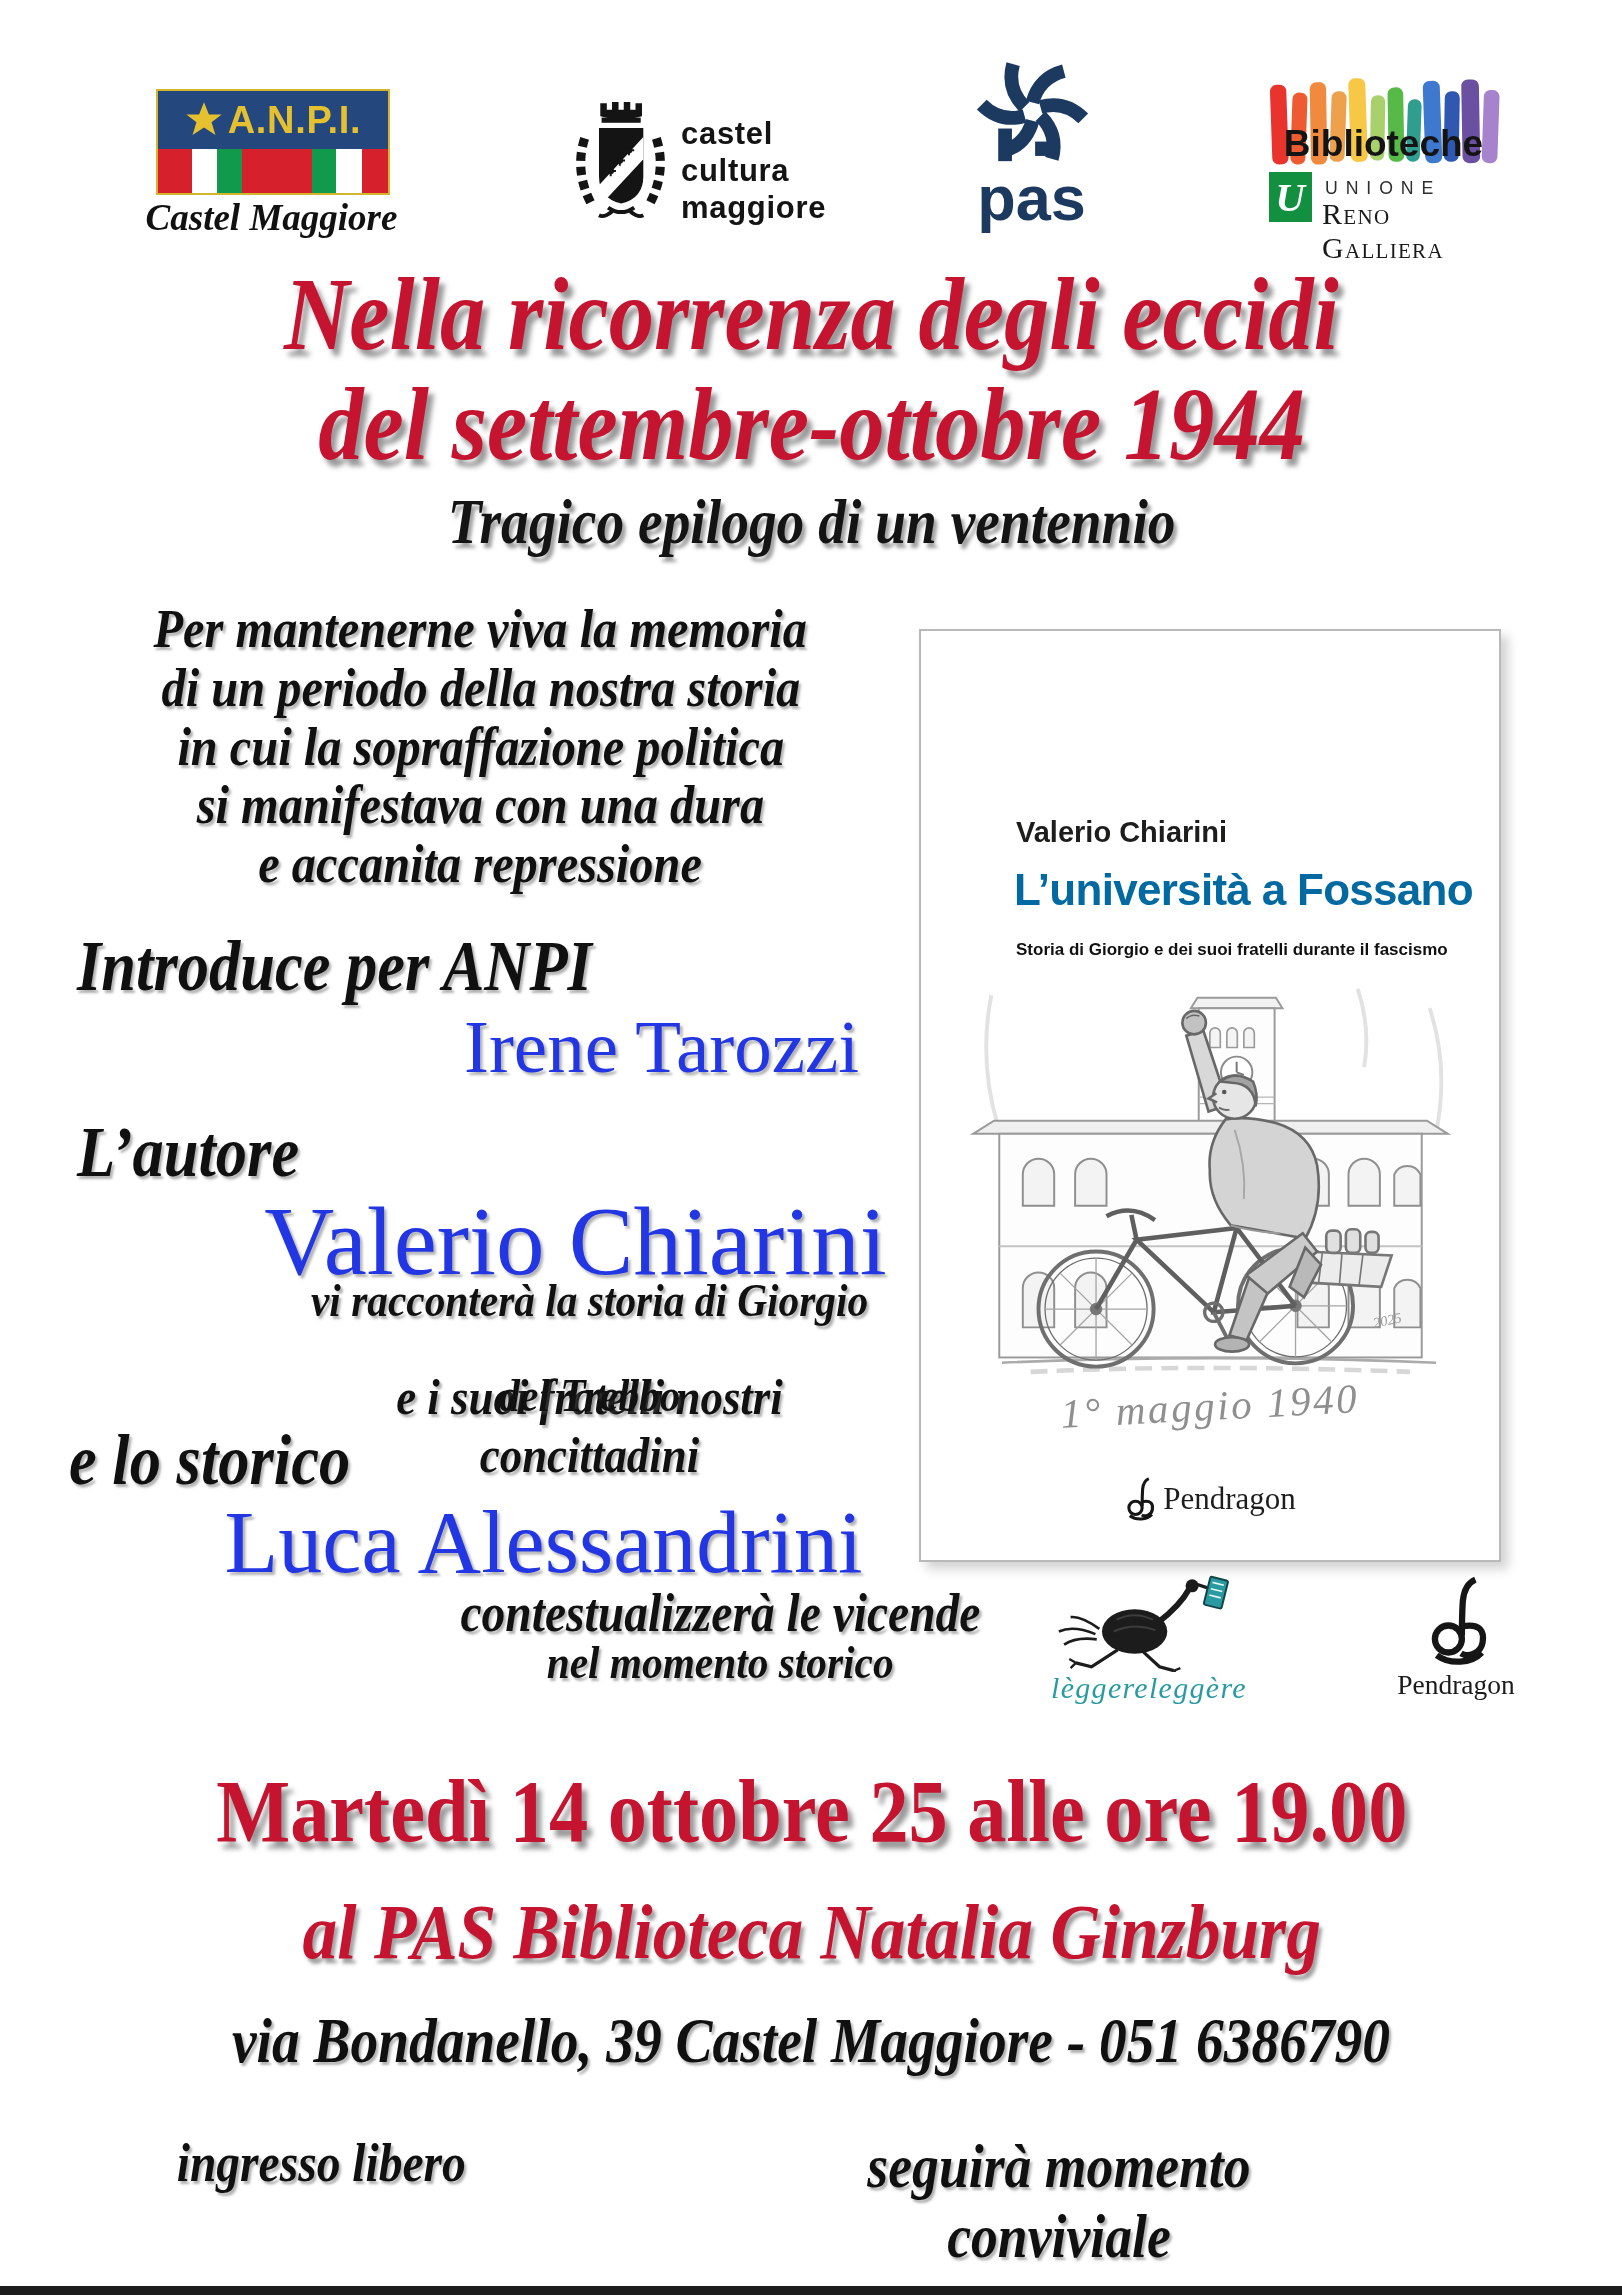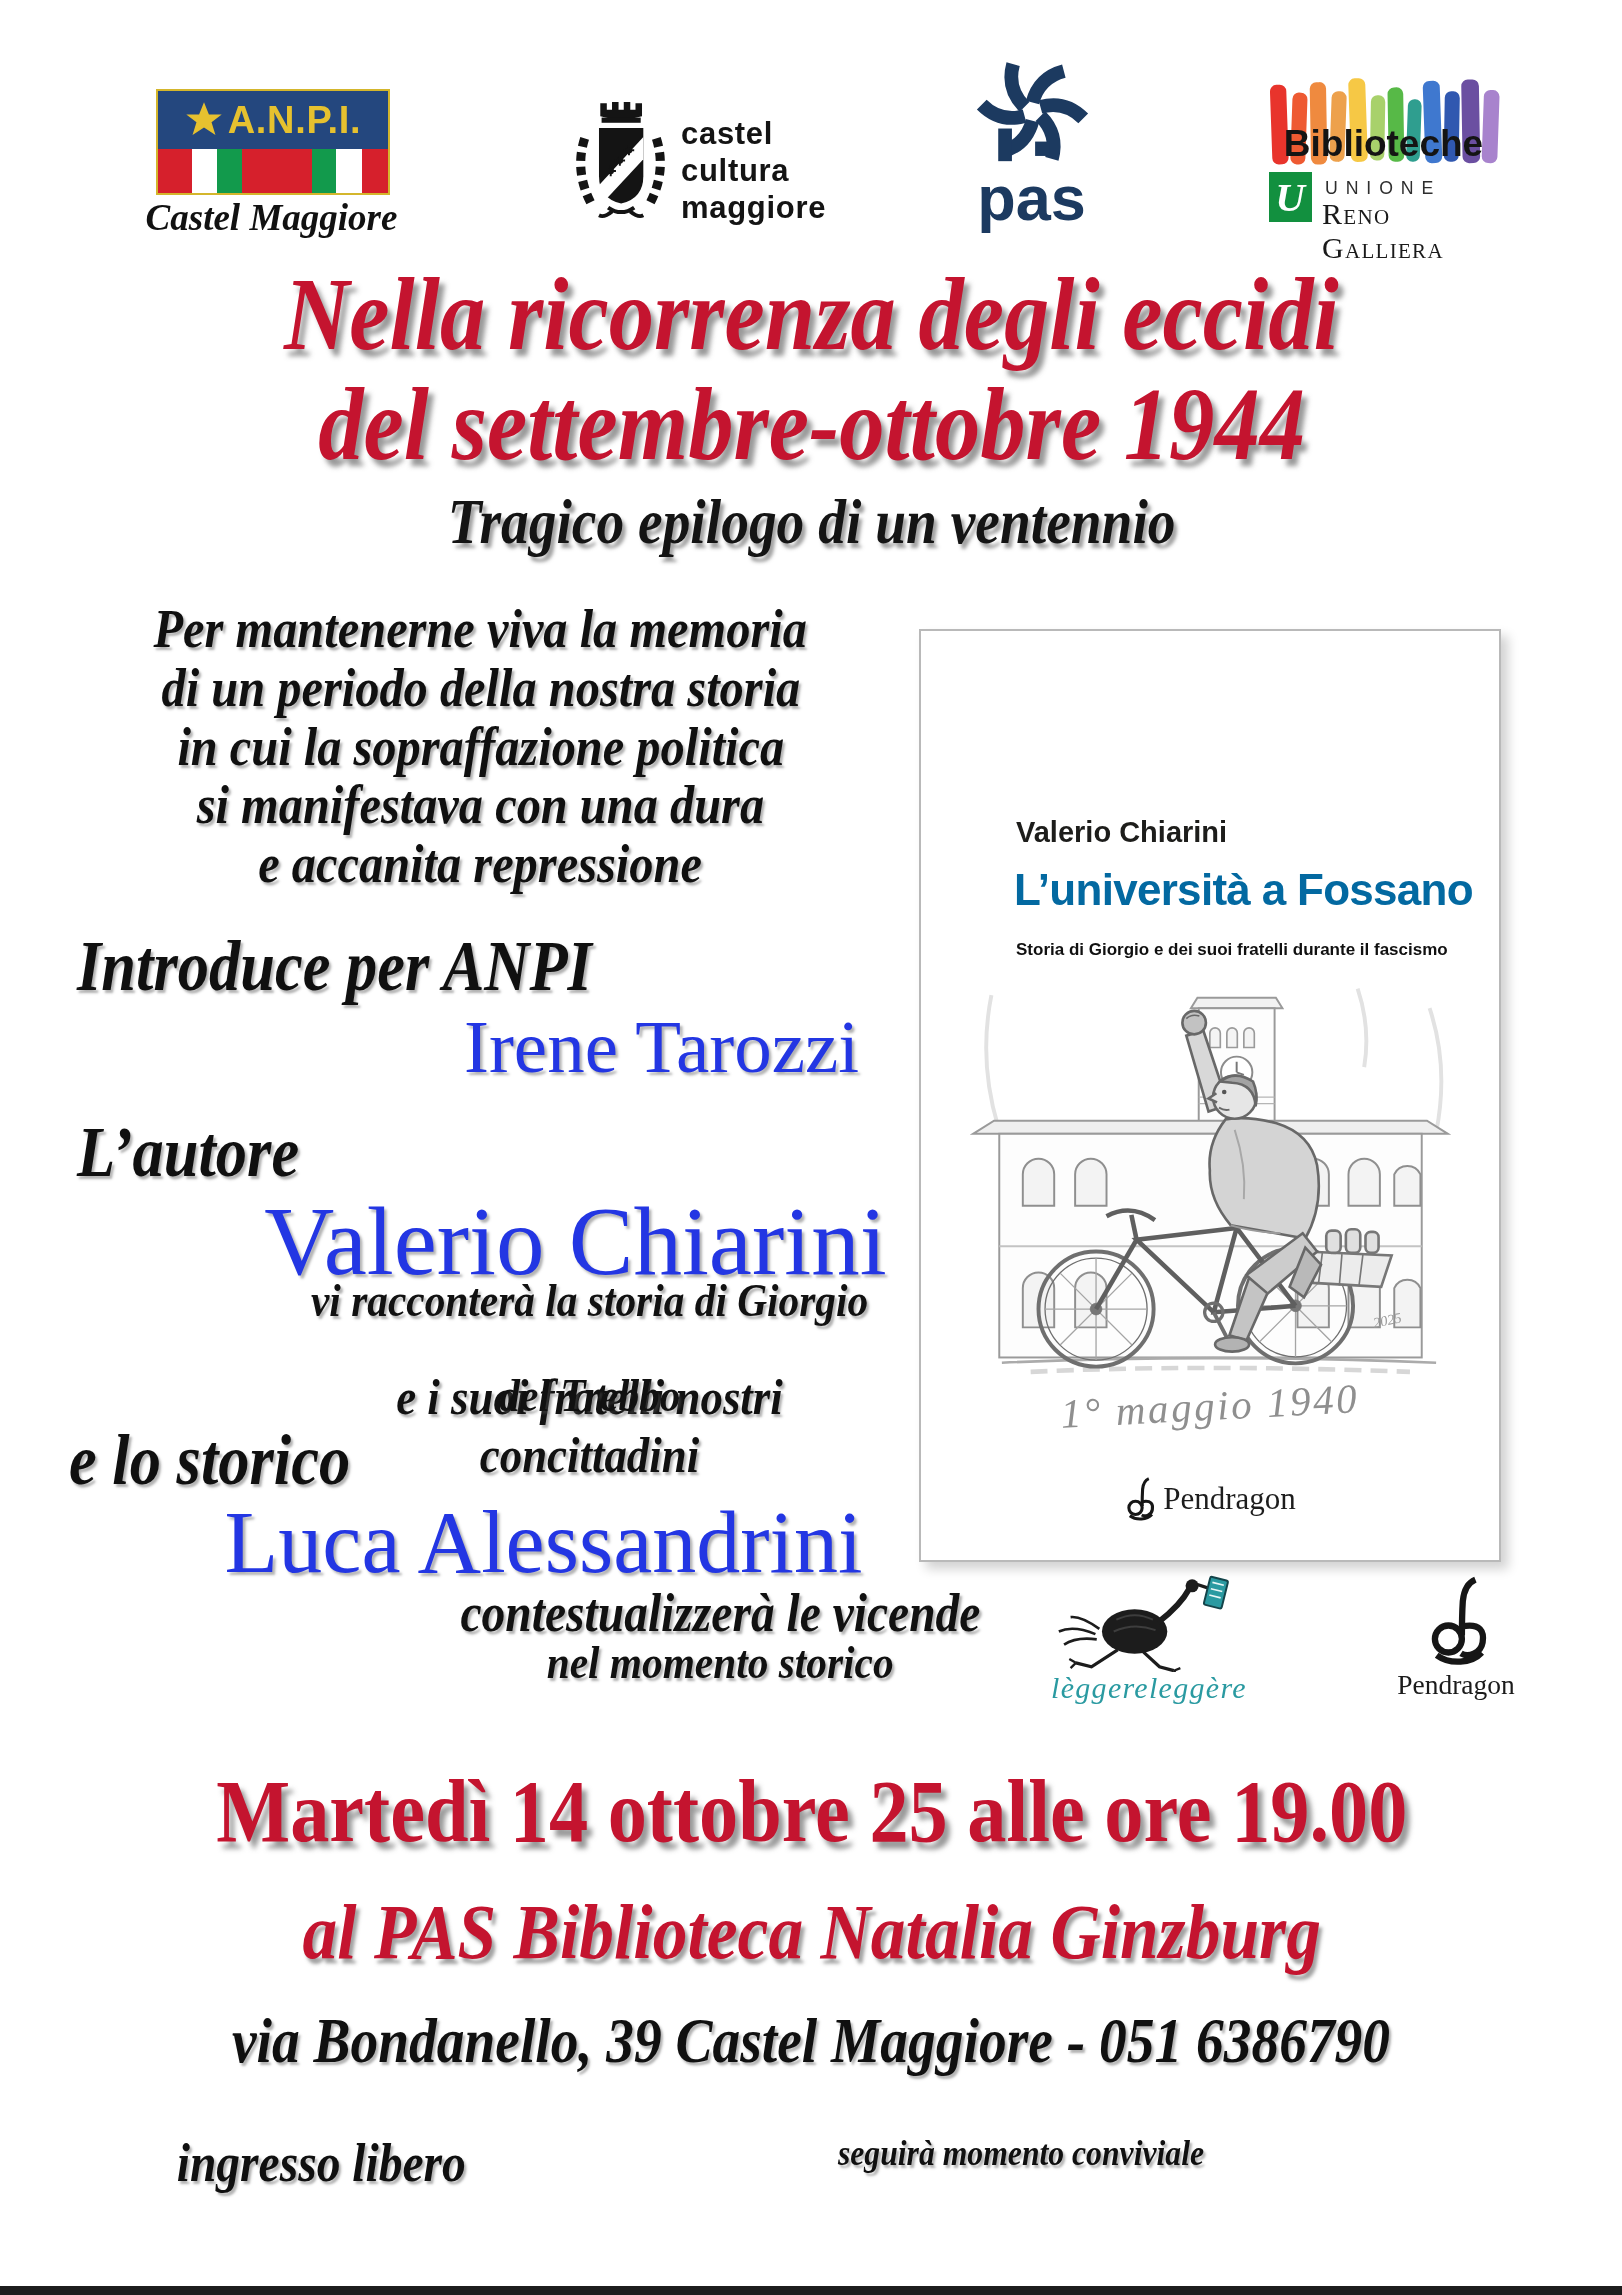--- a/index.html
+++ b/index.html
@@ -70,21 +70,21 @@
   .legg-script{position:absolute;left:0;top:97px;width:100%;text-align:center;font-style:italic;
                font-size:30px;color:#2a9aa1;letter-spacing:1.3px;}
   .pend{left:1371px;top:1576px;width:170px;height:144px;display:flex;flex-direction:column;align-items:center;gap:2.6px;}
   .pend-name{font-size:27.5px;color:#1b1b1b;}
 
   
   .when{left:0;top:1760px;width:1623px;font-size:89px;}
   .venue{left:0;top:1887px;width:1623px;font-size:79px;}
   .addr{left:0;top:2005px;width:1623px;font-size:63px;color:#101010;text-decoration:underline;}
   .adm{left:151px;top:2132px;width:340px;font-size:54px;color:#101010;}
-  .conv{left:720px;top:2132px;width:602px;font-size:36px;color:#101010;}
+  .conv{left:758px;top:2132px;width:602px;font-size:61px;color:#101010;}
 
   .bottom-bar{left:0;top:2286px;width:1623px;height:9.2px;background:#1d1d1d;}
 </style>
 </head>
 <body>
 
 <div class="poster">
 
   <div class="abs anpi">
     <div class="anpi-top">

